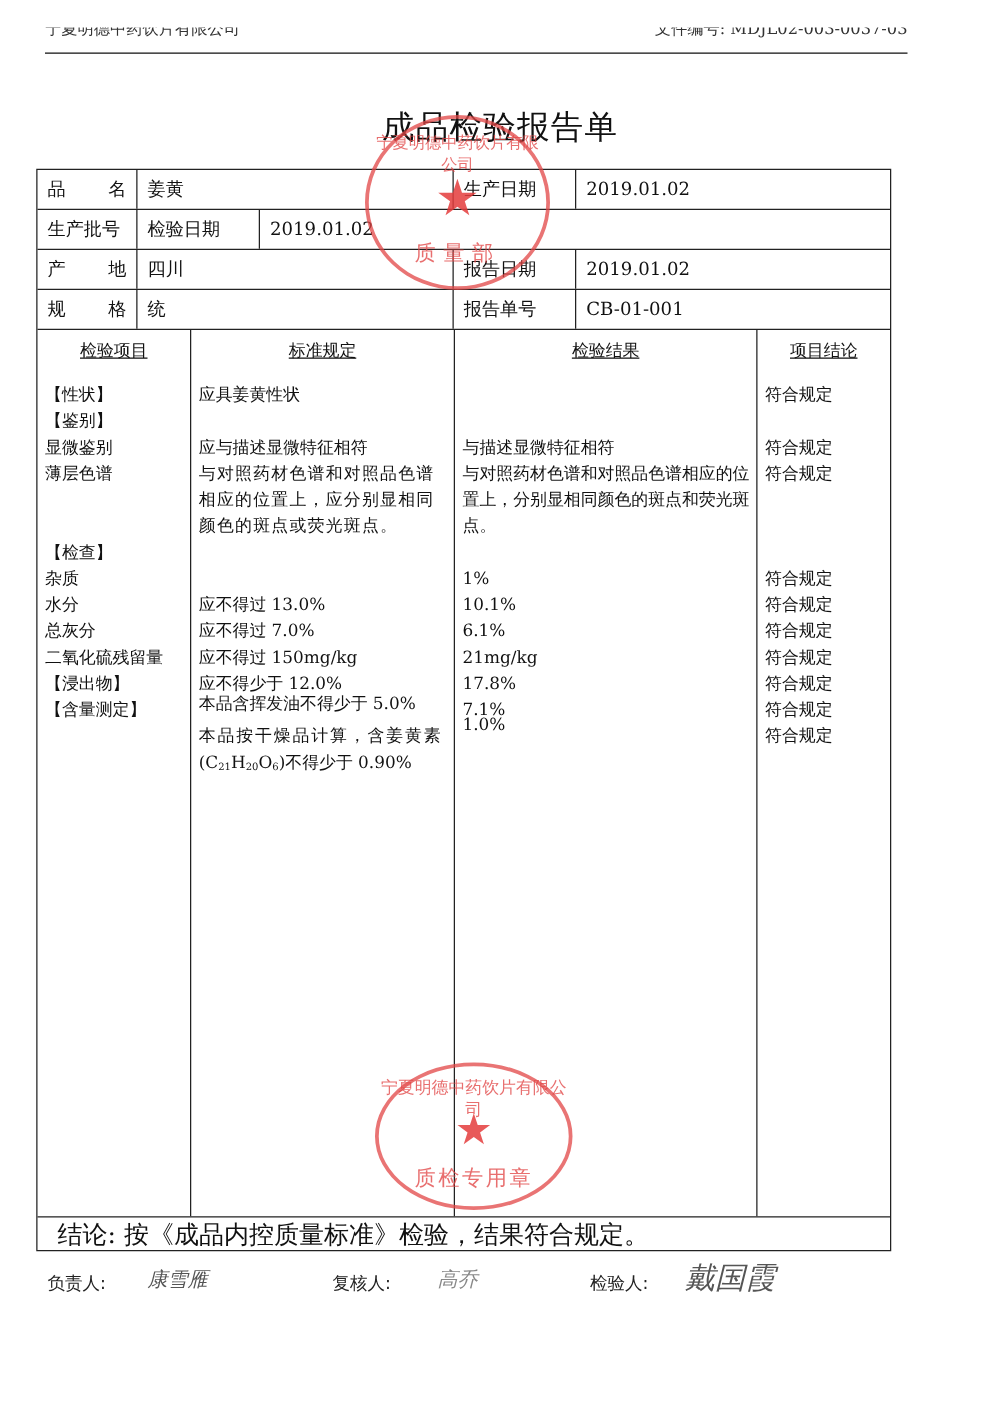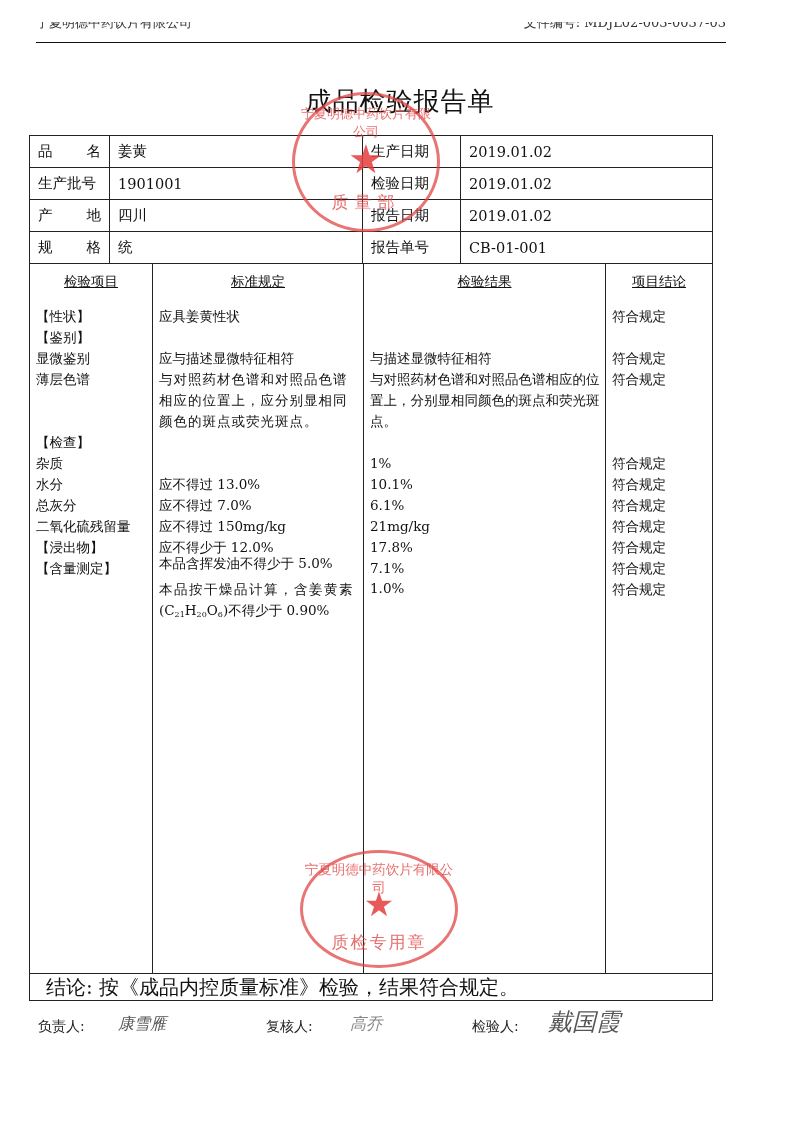--- a/index.html
+++ b/index.html
@@ -63,21 +63,20 @@
       <span>名</span>
     </div>
     <div class="cell c-val1">姜黄</div>
     <div class="cell c-lbl2">生产日期</div>
     <div class="cell c-val2">2019.01.02</div>
   </div>
   <div class="info-row">
     <div class="cell c-lbl1">
       <span>生产批号</span>
     </div>
-    <div class="cell c-val1">1901001</div>
     <div class="cell c-lbl2">检验日期</div>
     <div class="cell c-val2">2019.01.02</div>
   </div>
   <div class="info-row">
     <div class="cell c-lbl1">
       <span>产</span>
       <span>地</span>
     </div>
     <div class="cell c-val1">四川</div>
     <div class="cell c-lbl2">报告日期</div>
@@ -126,21 +125,21 @@
     <div class="col col3">
       <div class="col-head">检验结果</div>
       <div class="line" style="top:84px">与描述显微特征相符</div>
       <div class="line wrap" style="top:105px">与对照药材色谱和对照品色谱相应的位置上，分别显相同颜色的斑点和荧光斑点。</div>
       <div class="line" style="top:189px">1%</div>
       <div class="line" style="top:210px">10.1%</div>
       <div class="line" style="top:231px">6.1%</div>
       <div class="line" style="top:252px">21mg/kg</div>
       <div class="line" style="top:273px">17.8%</div>
       <div class="line" style="top:294px">7.1%</div>
-      <div class="line" style="top:314px">1.0%</div>
+      <div class="line" style="top:306px">1.0%</div>
     </div>
 
     <div class="col col4">
       <div class="col-head">项目结论</div>
       <div class="line" style="top:42px">符合规定</div>
       <div class="line" style="top:84px">符合规定</div>
       <div class="line" style="top:105px">符合规定</div>
       <div class="line" style="top:189px">符合规定</div>
       <div class="line" style="top:210px">符合规定</div>
       <div class="line" style="top:231px">符合规定</div>

